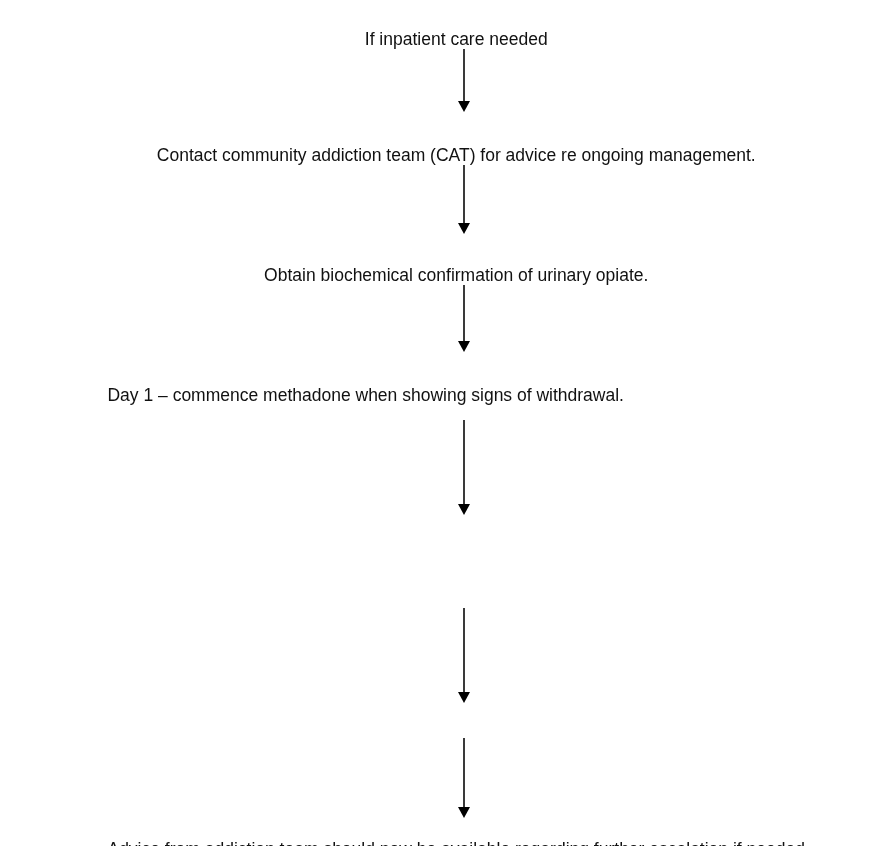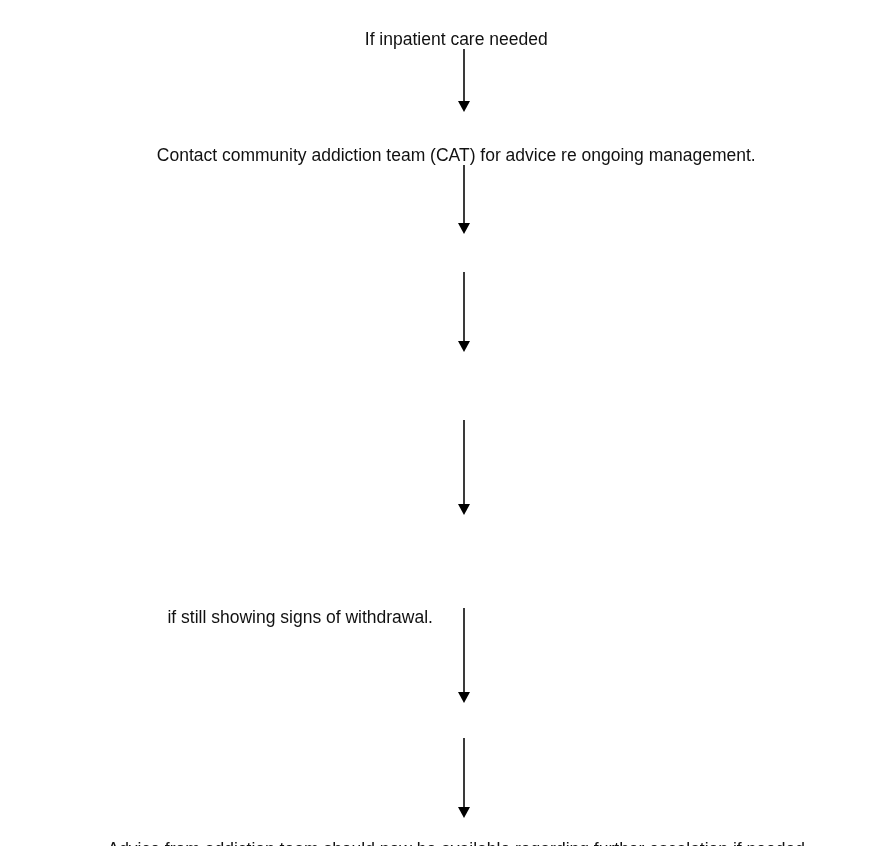--- a/index.html
+++ b/index.html
@@ -111,24 +111,27 @@
   </div>
 
   <div class="tblock centered" style="top:6px;">
     <span class="inline-pad">If inpatient care needed</span>
   </div>
 
   <div class="tblock centered" style="top:122px;">
     <span class="inline-pad">Contact community addiction team (CAT) for advice re ongoing management.</span>
   </div>
 
+  <div class="tblock centered" style="top:242px;">
+    <span class="inline-pad">Obtain biochemical confirmation of urinary opiate.</span>
+  </div>
 
+  <div class="tblock para" style="top:362px;">
+    <span class="bg-white-text">Day 1 – commence methadone when showing signs of withdrawal.</span>
+  </div>
 
-  <div class="tblock" style="top:584px; left:148px; width:700px;">
-    <span class="bg-white-text">if still showing signs of withdrawal.</span>
-  </div>
 
 
   <div class="tblock para" style="top:816px; left:88px; width:790px;">
     <span class="bg-white-text">Advice from addiction team should now be available regarding further escalation if needed.</span>
   </div>
 
 </div>
 
 </body></html>

